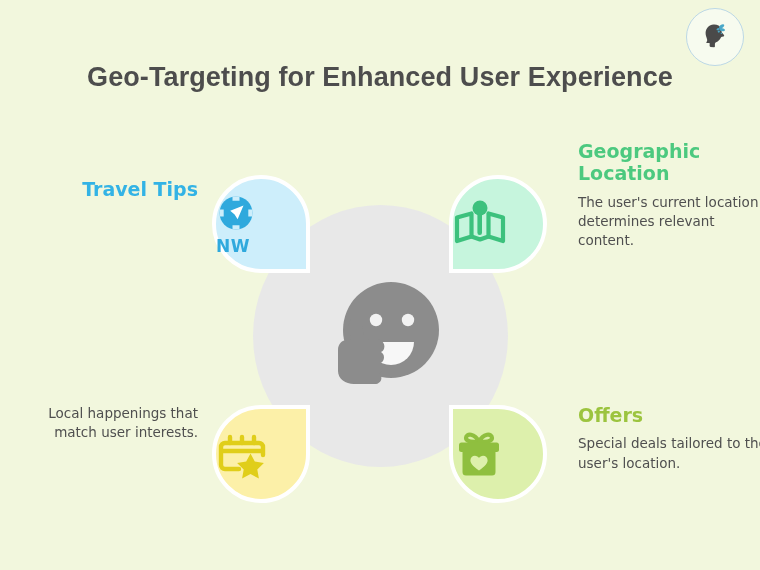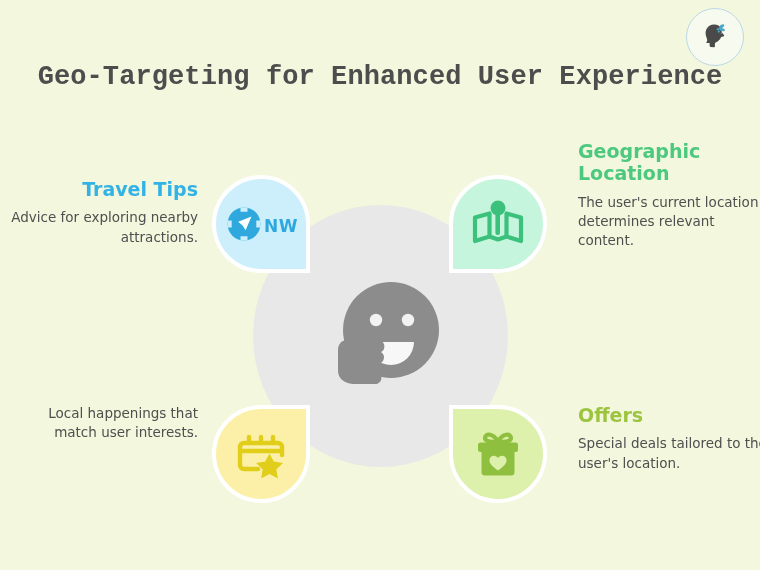--- a/index.html
+++ b/index.html
@@ -42,21 +42,21 @@
   .page-title {
     position: absolute;
     top: 62px;
     left: 0;
     width: 760px;
     text-align: center;
     font-size: 27px;
     font-weight: bold;
     color: #4d4d4d;
     letter-spacing: 0.1px;
-    font-family: Liberation Mono, monospace;
+    font-family: Liberation Sans, sans-serif;
   }
 
   
   .hub-circle {
     position: absolute;
     left: 253px;
     top: 205px;
     width: 255px;
     height: 262px;
     border-radius: 50%;
@@ -72,22 +72,21 @@
   .hub-emoji svg { display: block; }
 
   
   .petal {
     position: absolute;
     width: 98px;
     height: 98px;
     box-sizing: border-box;
     border: 4px solid #ffffff;
     display: flex;
-    flex-direction: row;
-    align-items: center;
+    flex-direction: column;
     justify-content: center;
   }
   .petal svg { display: block; }
 
   .petal-tl {
     left: 212px;
     top: 175px;
     background: #cdeefb;
     border-radius: 49px 49px 0 49px;
   }
@@ -220,21 +219,20 @@
         <path d="M26 13 C30 4 39 4 39 9 c0 4 -8 4 -13 4 z" fill="none" stroke="#8fbf3f" stroke-width="4.2" stroke-linejoin="round"></path>
         <rect x="6" y="13.5" width="40" height="9.5" rx="2.5" fill="#8fbf3f"></rect>
         <path d="M9.5 23 h33 v20 a3.5 3.5 0 0 1 -3.5 3.5 h-26 a3.5 3.5 0 0 1 -3.5 -3.5 z" fill="#8fbf3f"></path>
         <path d="M26 41.5 c-6-4.3-8.6-7-8.6-10.2 0-2.6 2-4.5 4.5-4.5 1.7 0 3.2.9 4.1 2.3 .9-1.4 2.4-2.3 4.1-2.3 2.5 0 4.5 1.9 4.5 4.5 0 3.2-2.6 5.9-8.6 10.2 z" fill="#ddf0ac"></path>
       </svg>
     </span>
   </div>
 
   <div class="block block-travel">
     <p class="block-heading">Travel Tips</p>
-    <p class="block-body">Advice for exploring nearby attractions.</p>
   </div>
 
   <div class="block block-geo">
     <p class="block-heading">Geographic Location</p>
     <p class="block-body">The user's current location determines relevant content.</p>
   </div>
 
   <div class="block block-events">
     <p class="block-body">Local happenings that match user interests.</p>
   </div>

